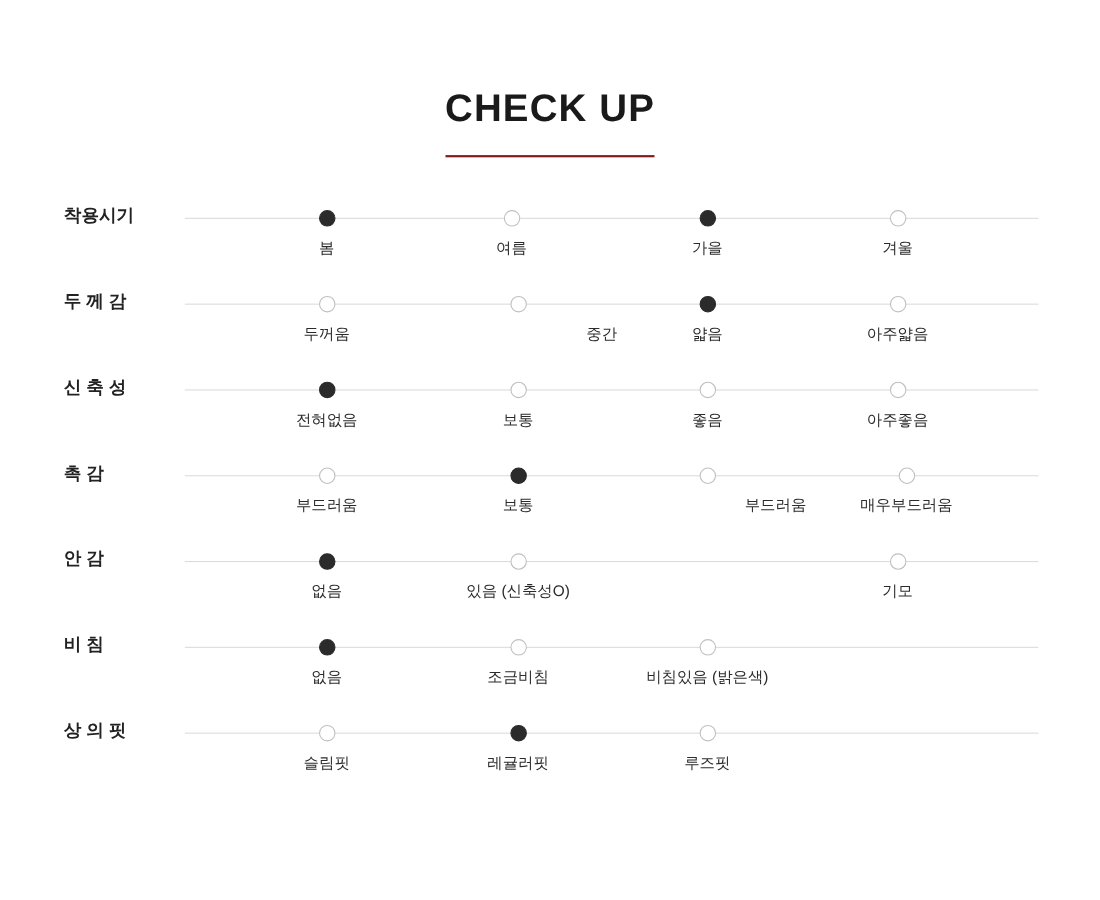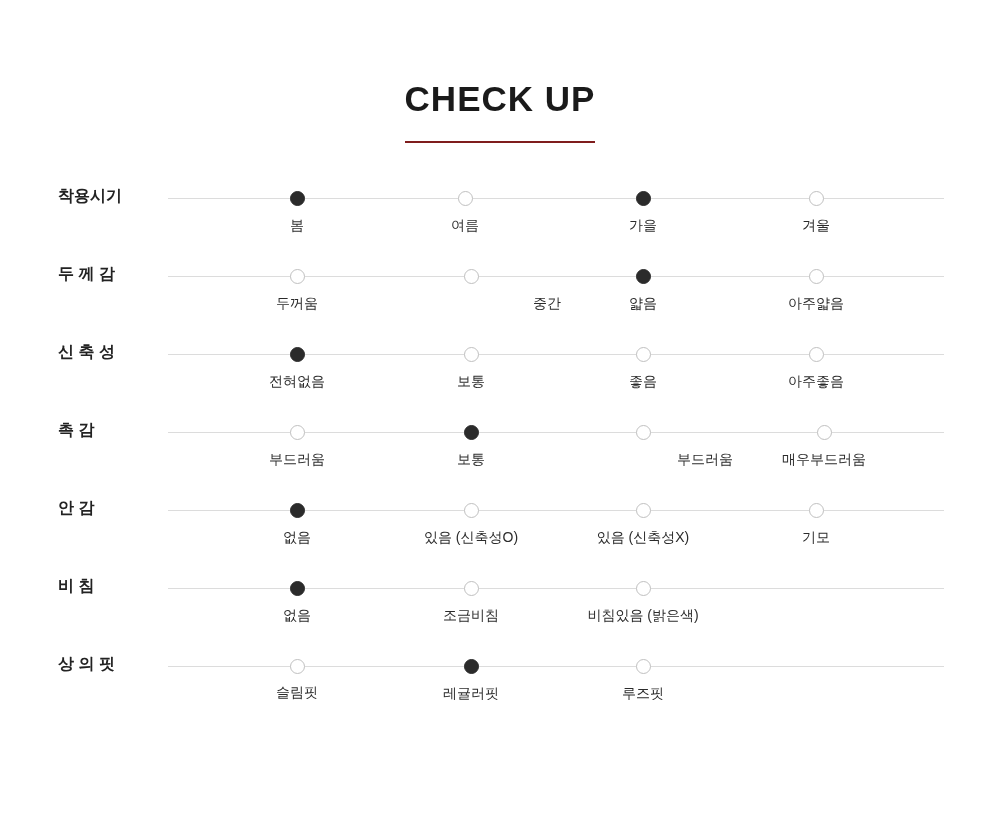--- a/index.html
+++ b/index.html
@@ -214,24 +214,20 @@
         <div class="track"></div>
         <div class="options">
           <div class="opt" style="left: 129px;">
             <div class="dot on"></div>
             <div class="opt-label">없음</div>
           </div>
           <div class="opt" style="left: 303px;">
             <div class="dot"></div>
             <div class="opt-label">있음 (신축성O)</div>
           </div>
-          <div class="opt" style="left: 475px;">
-            <div class="dot"></div>
-            <div class="opt-label">있음 (신축성X)</div>
-          </div>
           <div class="opt" style="left: 648px;">
             <div class="dot"></div>
             <div class="opt-label">기모</div>
           </div>
         </div>
       </div>
       <div class="row">
         <div class="row-label">비      침</div>
         <div class="track"></div>
         <div class="options">
@@ -246,21 +242,21 @@
           <div class="opt" style="left: 475px;">
             <div class="dot"></div>
             <div class="opt-label">비침있음 (밝은색)</div>
           </div>
         </div>
       </div>
       <div class="row">
         <div class="row-label">상 의 핏</div>
         <div class="track"></div>
         <div class="options">
-          <div class="opt" style="left: 129px; font-family: Liberation Serif, serif;">
+          <div class="opt" style="left: 129px;">
             <div class="dot"></div>
             <div class="opt-label">슬림핏</div>
           </div>
           <div class="opt" style="left: 475px;">
             <div class="dot"></div>
             <div class="opt-label">루즈핏</div>
           </div>
           <div class="opt" style="left: 303px;">
             <div class="dot on"></div>
             <div class="opt-label">레귤러핏</div>

